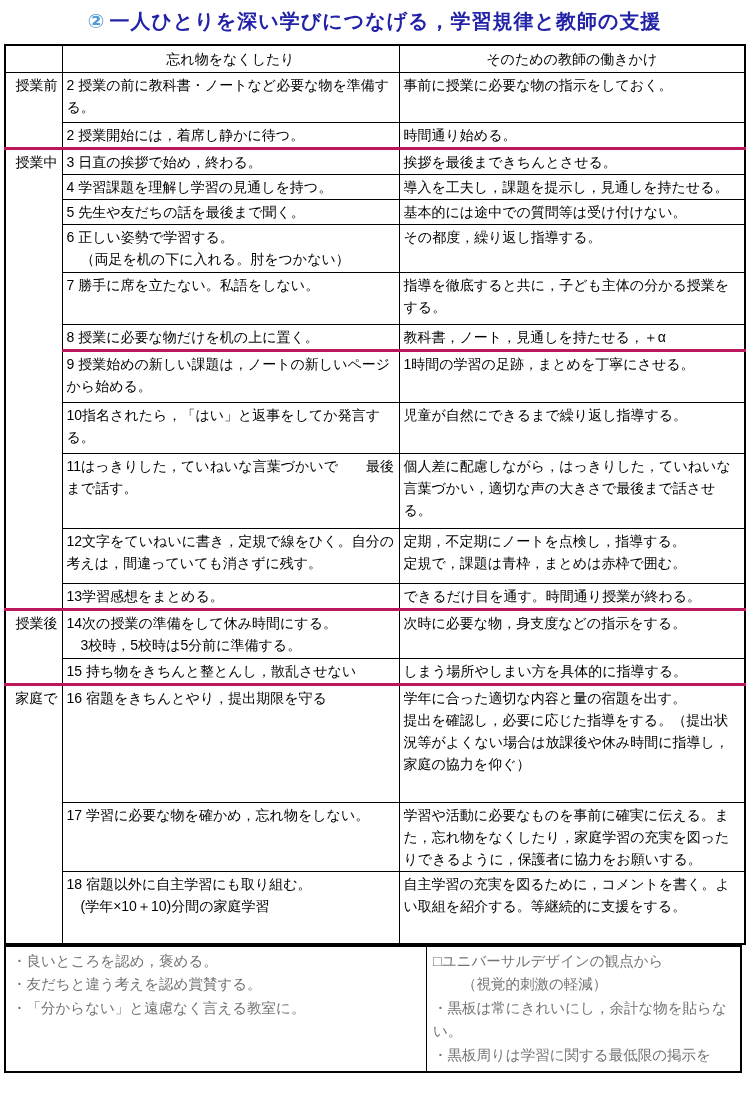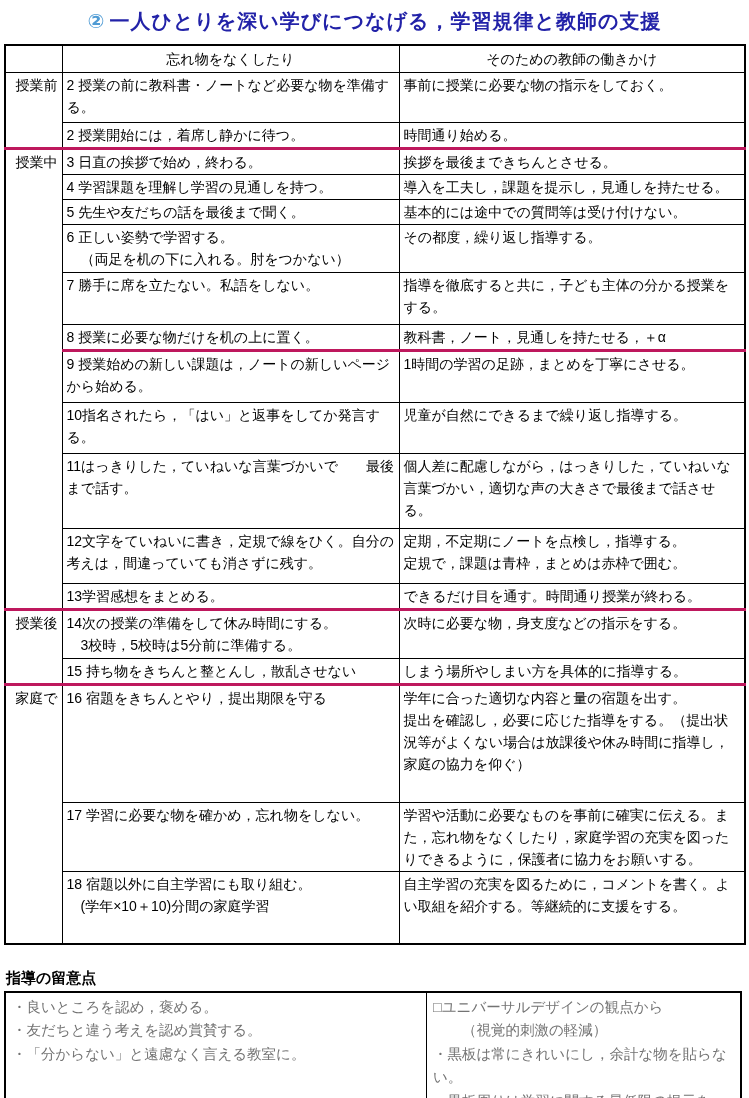--- a/index.html
+++ b/index.html
@@ -189,21 +189,20 @@
       <td>学習や活動に必要なものを事前に確実に伝える。また，忘れ物をなくしたり，家庭学習の充実を図ったりできるように，保護者に協力をお願いする。</td>
     </tr>
     <tr style="height:72px;">
       <td>18 宿題以外に自主学習にも取り組む。
 　(学年×10＋10)分間の家庭学習</td>
       <td>自主学習の充実を図るために，コメントを書く。よい取組を紹介する。等継続的に支援をする。</td>
     </tr>
   </tbody>
     </table>
 
-  <div class="notes-heading">指導の留意点</div>
 
   <div class="notes-box">
     <div class="notes-left">
       <div class="note-line">・良いところを認め，褒める。</div>
       <div class="note-line">・友だちと違う考えを認め賞賛する。</div>
       <div class="note-line">・「分からない」と遠慮なく言える教室に。</div>
 
     </div>
     <div class="notes-right">
       <div class="note-line">□ユニバーサルデザインの観点から</div>

